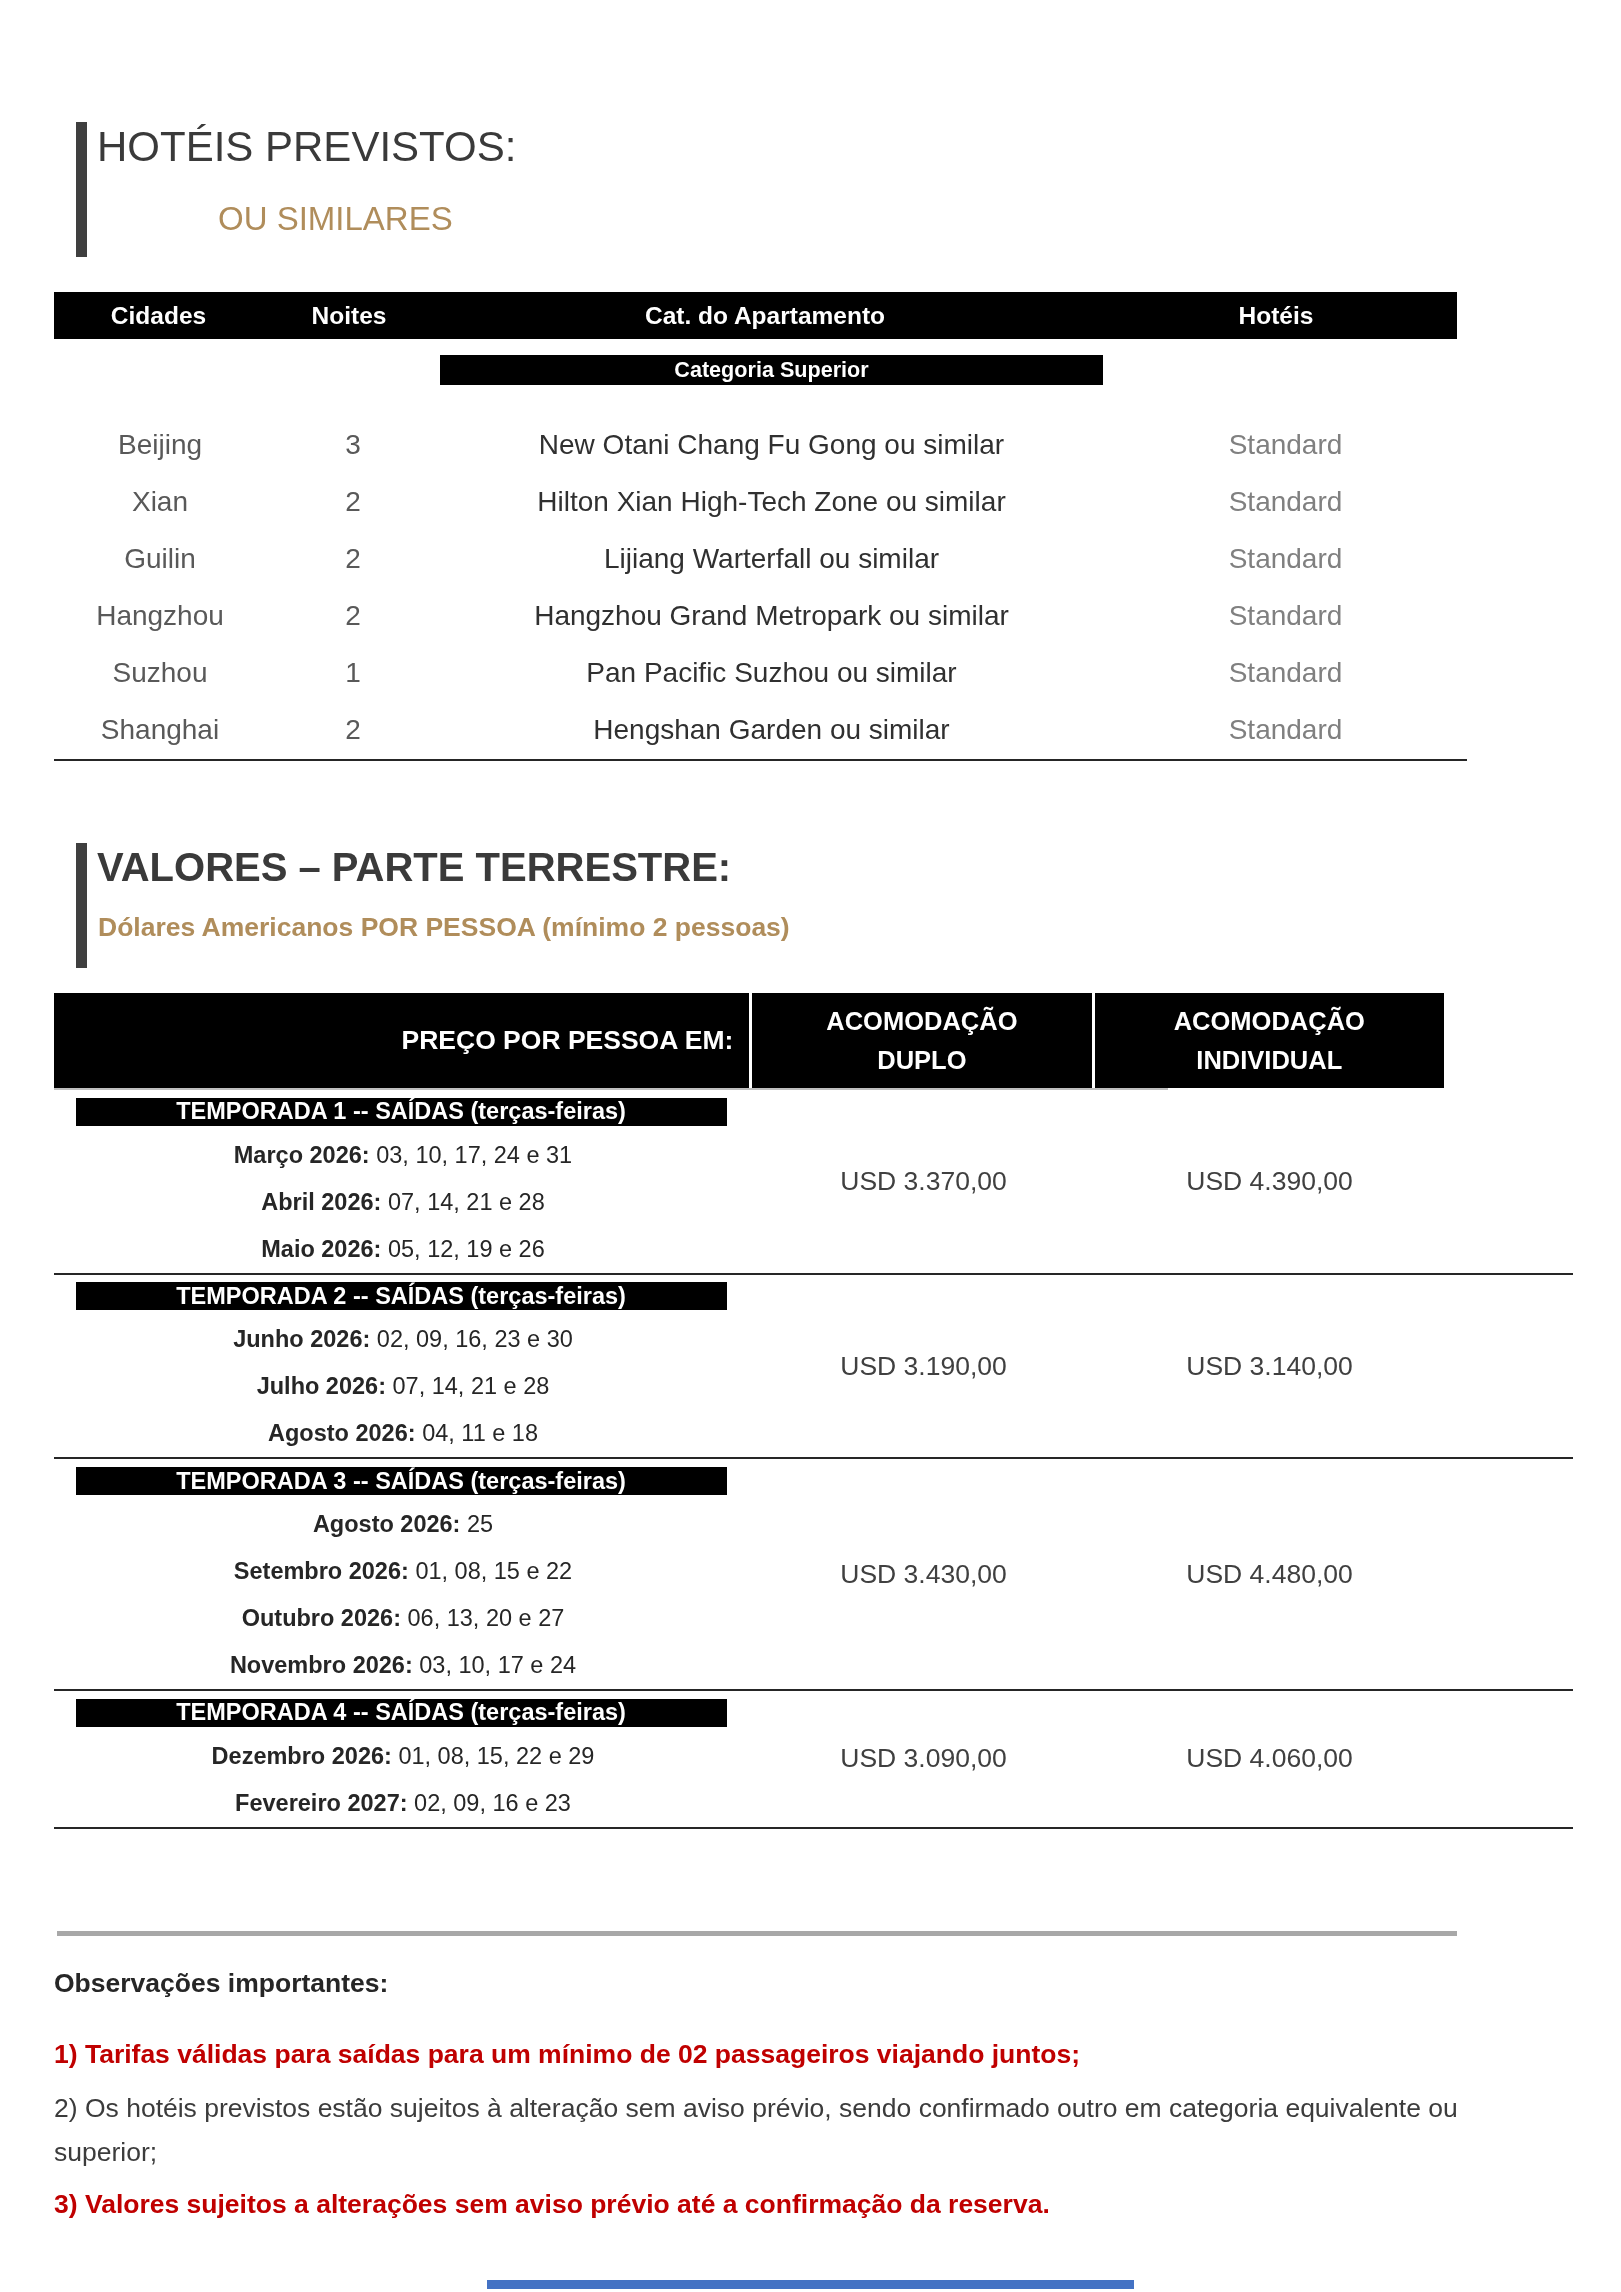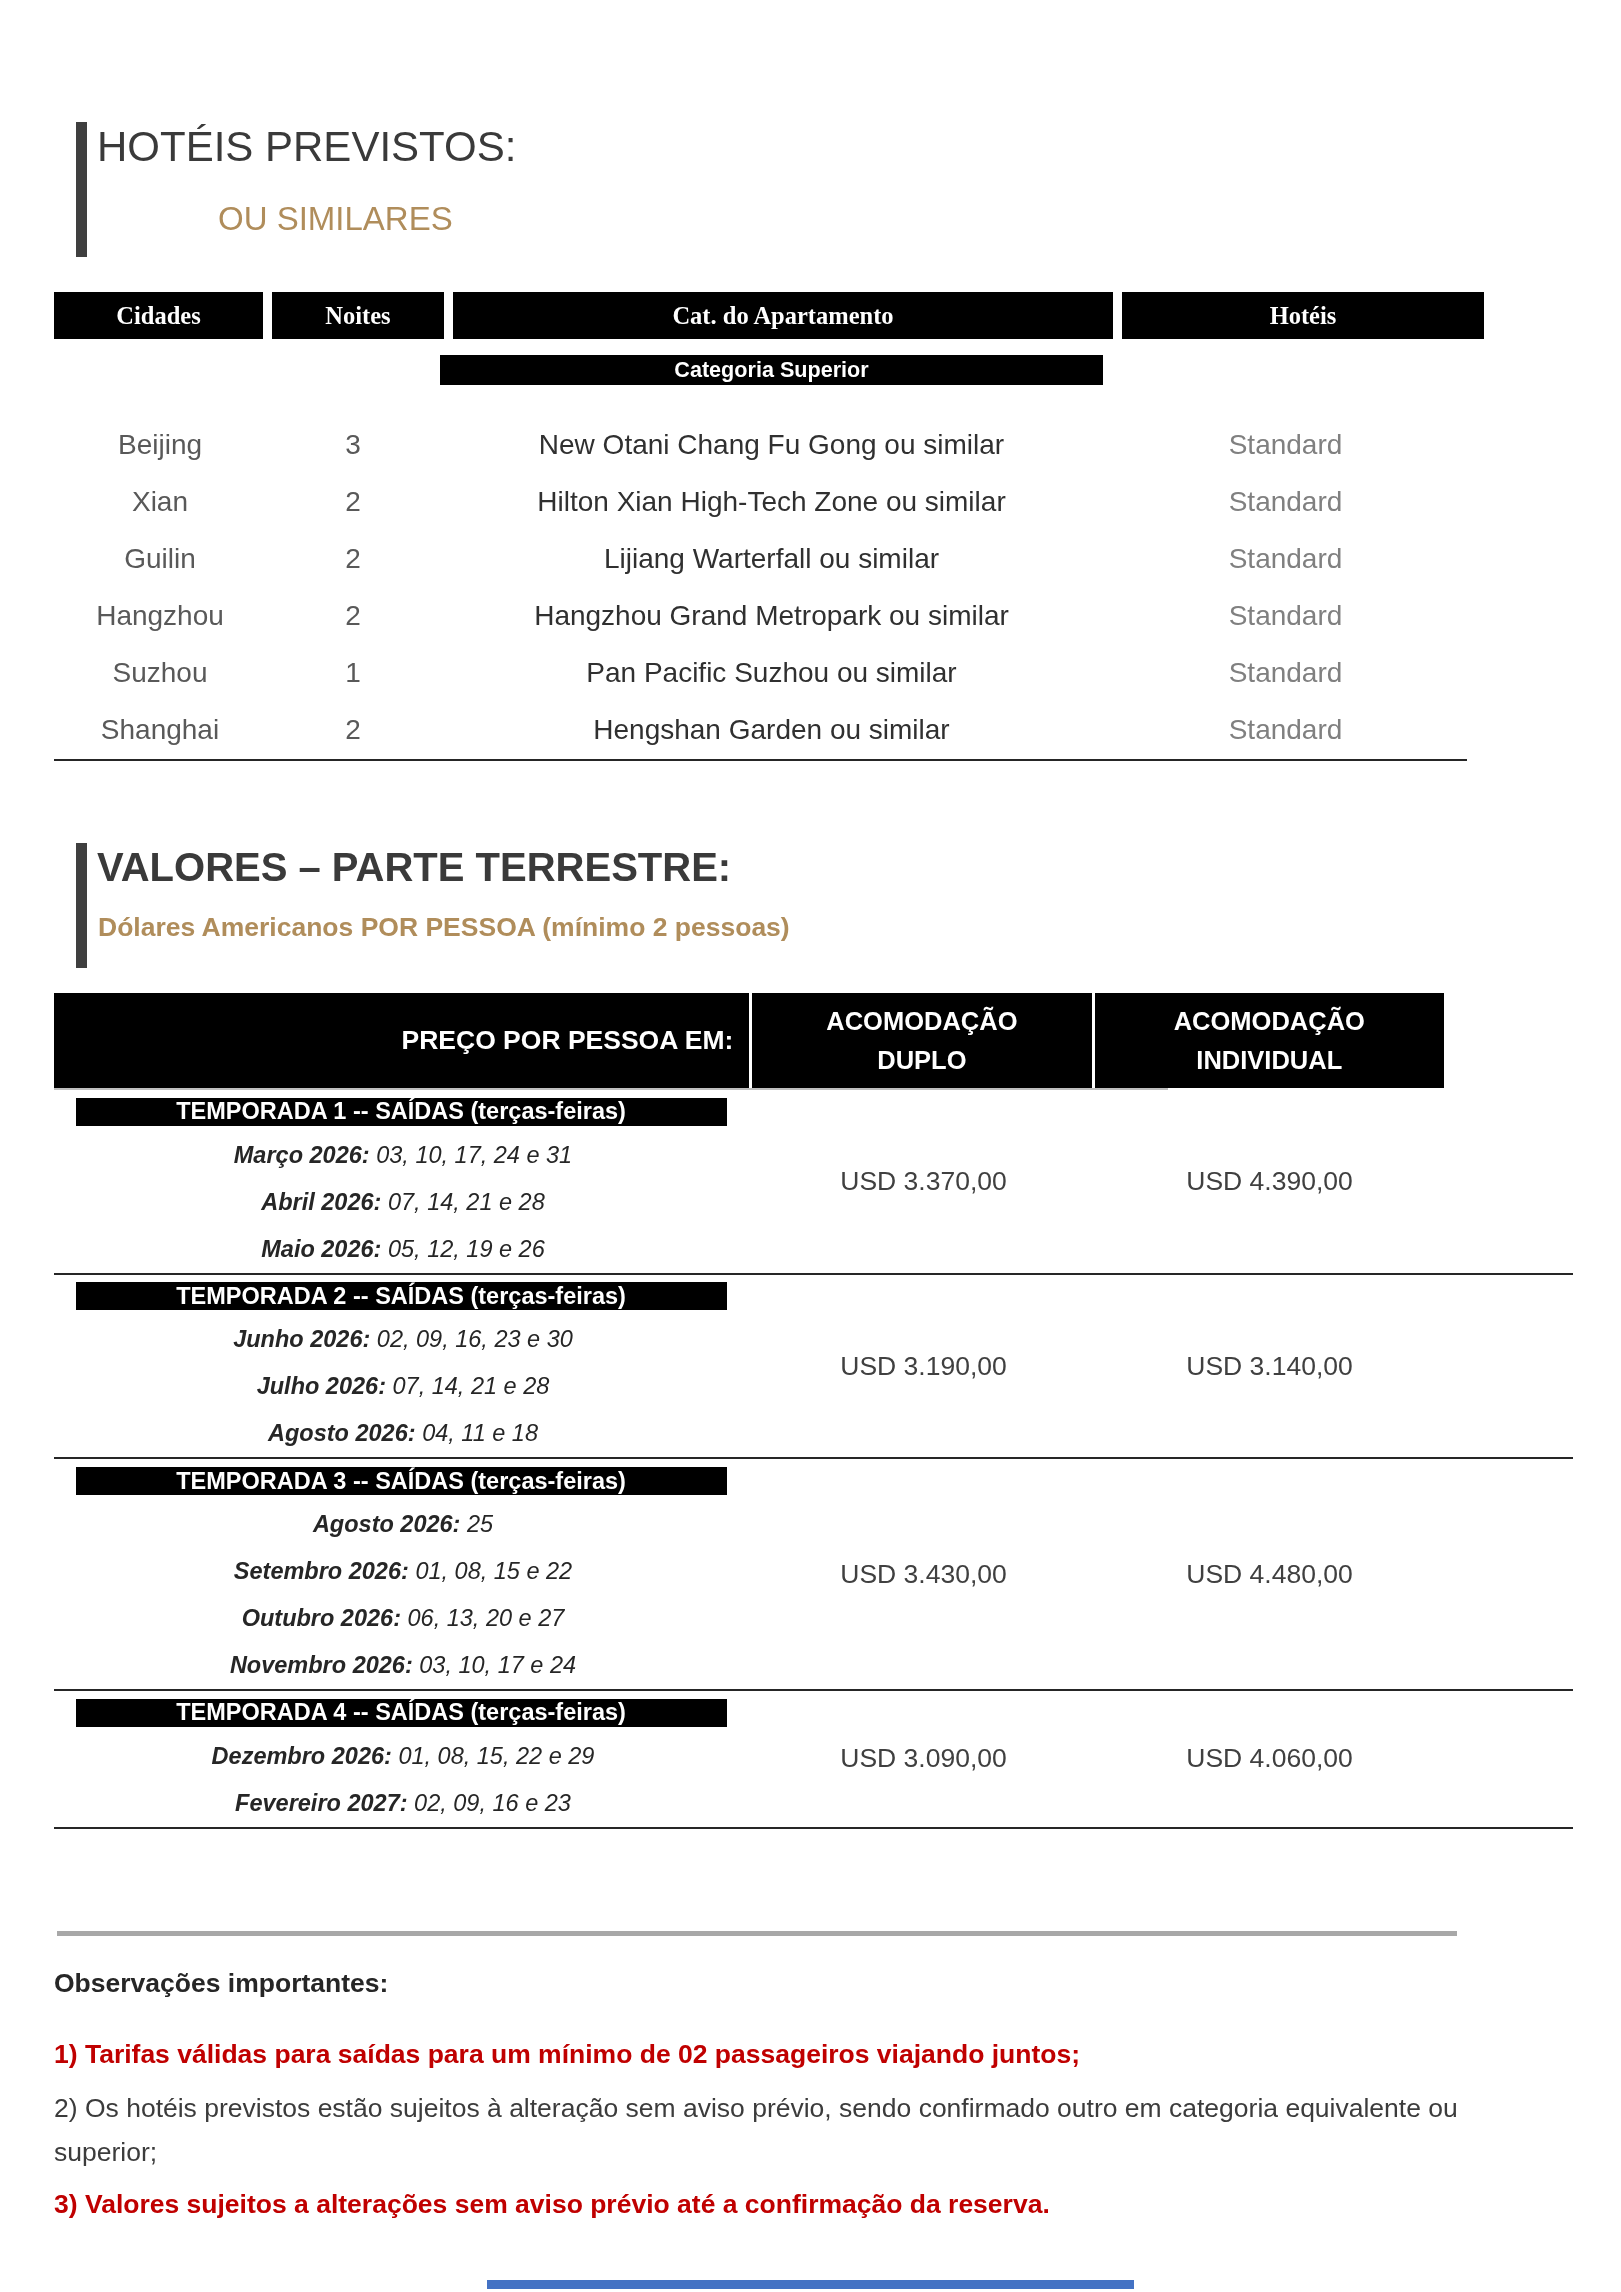--- a/index.html
+++ b/index.html
@@ -18,21 +18,21 @@
   #bar1{left:76px;top:122px;height:135px;}
   #bar2{left:76px;top:843px;height:125px;}
   .big-title{position:absolute;font-size:42px;color:#3a3a3a;white-space:nowrap;}
   #title1{left:97px;top:123px;}
   #title2{left:97px;top:845px;font-size:40px;font-weight:bold;}
   #subtitle1{position:absolute;left:218px;top:200px;font-size:33px;color:var(--gold);white-space:nowrap;}
   #subtitle2{position:absolute;left:98px;top:912px;font-size:26.5px;font-weight:bold;color:var(--gold);white-space:nowrap;}
 
   
   #hotels{position:absolute;left:54px;top:292px;width:1413px;}
-  .ht-header{display:grid;grid-template-columns:209px 172px 660px 362px;column-gap:9px;font-family:Liberation Serif, serif;}
+  .ht-header{display:grid;grid-template-columns:209px 172px 660px 362px;column-gap:0;}
   .ht-header .cell{
     background:#000;color:#fff;font-weight:bold;font-size:24.5px;height:47px;
     display:flex;align-items:center;justify-content:center;
   }
   .cat-banner{
     margin:15.7px 0 0 386px;width:663px;height:30px;background:#000;color:#fff;
     font-weight:bold;font-size:21.6px;display:flex;align-items:center;justify-content:center;
   }
   .ht-rows{margin-top:32px;border-bottom:2px solid #262626;}
   .ht-row{
@@ -57,21 +57,21 @@
   }
   .season{
     display:grid;grid-template-columns:698px 343px 349px 129px;
     border-bottom:2px solid #262626;
   }
   .col-dates{padding:7.8px 0 0 0;}
   .s-banner{
     margin:0 0 5.9px 21.6px;width:651px;height:28px;background:#000;color:#fff;
     font-weight:bold;font-size:23.5px;display:flex;align-items:center;justify-content:center;
   }
-  .date-line{text-align:center;font-size:23.5px;line-height:47px;color:#262626;white-space:nowrap;font-style:italic;}
+  .date-line{text-align:center;font-size:23.5px;line-height:47px;color:#262626;white-space:nowrap;}
   .date-line .lbl{font-weight:bold;}
   .price{display:flex;align-items:center;justify-content:center;font-size:26.5px;color:#404040;white-space:nowrap;}
 
   
   #gray-divider{position:absolute;left:57px;top:1931px;width:1400px;height:4.9px;background:#a8a8a8;}
   #notes{position:absolute;left:54px;top:1968px;width:1407px;font-size:26.5px;}
   #notes .notes-h{font-weight:bold;color:#262626;margin:0 0 33px 0;}
   .note{line-height:44px;margin:0;}
   .note.red{color:var(--red);font-weight:bold;margin-bottom:9.8px;}
   .note.plain{color:#3c3c3c;margin-bottom:7.8px;}

